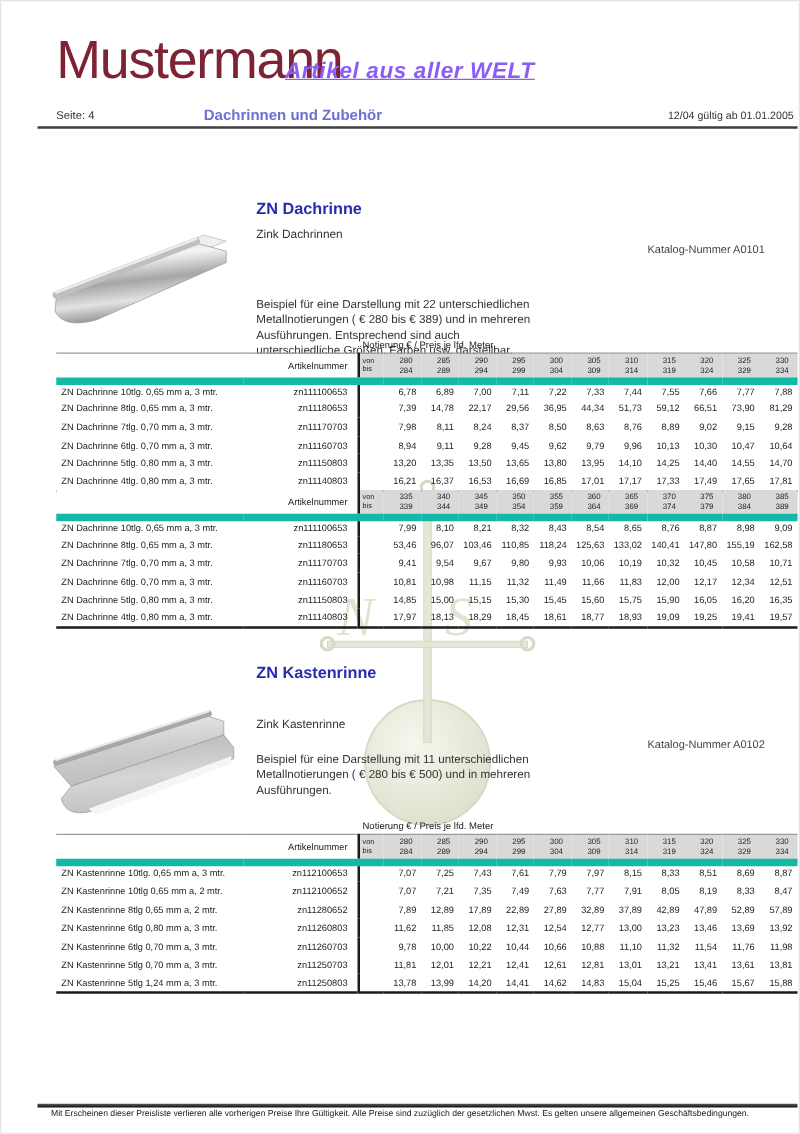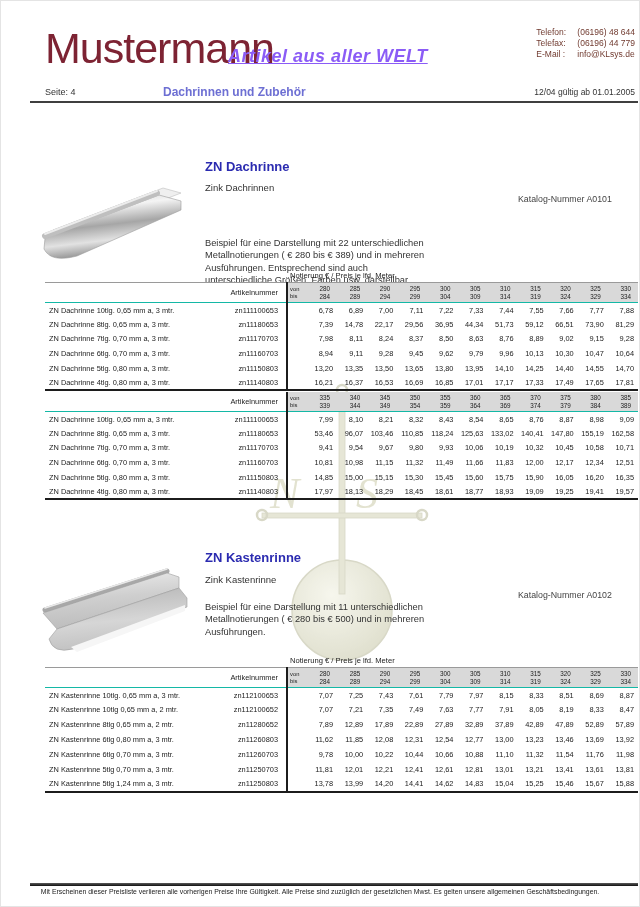--- a/index.html
+++ b/index.html
@@ -28,21 +28,21 @@
   
   .table-block{position:absolute;left:45px;width:593px;}
   .tbl-caption{font-size:7.6px;color:#222;margin:0 0 2px 245px;height:9px;}
   table.price{border-collapse:collapse;table-layout:fixed;width:593px;font-size:7.4px;color:#1c1c1c;}
   table.price{border-top:1px solid #9a9a9a;border-bottom:2px solid #1c1c1c;}
   table.price.no-top{border-top:none;}
   thead th{font-weight:normal;height:17px;vertical-align:middle;background:#d9d9d9;}
   th.h-art{background:#fff;text-align:right;padding-right:8px;font-size:7.4px;}
   th.h-vb{font-size:5.8px;text-align:left;padding-left:2px;line-height:7px;border-left:2px solid #1c1c1c;}
   th.h-num{font-size:6.3px;text-align:right;padding-right:7px;line-height:7.5px;}
-  thead tr{border-bottom:1px solid #14b8a6;}
+  thead tr{border-bottom:6px solid #14b8a6;}
   tbody tr{height:14.6px;}
   .t3 tbody tr{height:14.9px;}
   td.c-name{text-align:left;padding-left:4px;white-space:nowrap;overflow:hidden;}
   td.c-art{text-align:right;padding-right:8px;}
   td.c-vb{border-left:2px solid #1c1c1c;}
   td.c-num{text-align:right;padding-right:4px;}
   
   .footer-rule{top:883px;height:3px;background:linear-gradient(#5a5a5a,#101010);}
   .disclaimer{position:absolute;top:888px;left:0;width:100%;text-align:center;font-size:6.9px;color:#1a1a1a;}
   
@@ -66,28 +66,20 @@
     <rect x="10" y="131" width="160" height="5" fill="#d2d2b6" stroke="#b9b99a" stroke-width="0.8"></rect>
     <circle cx="10" cy="133" r="5" fill="none" stroke="#b9b99a" stroke-width="2.5"></circle>
     <circle cx="170" cy="133" r="5" fill="none" stroke="#b9b99a" stroke-width="2.5"></circle>
     <text x="18" y="126" font-family="Liberation Serif, serif" font-style="italic" font-size="44" fill="#ccccaa">N</text>
     <text x="104" y="126" font-family="Liberation Serif, serif" font-style="italic" font-size="44" fill="#ccccaa">S</text>
   </svg>
 
   <div class="brand">Mustermann</div>
   <div class="tagline">Artikel  aus aller WELT</div>
 
-  <div class="contact">
-    <span>Telefon:</span>
-    <span>(06196) 48 644</span>
-    <span>Telefax:</span>
-    <span>(06196) 44 779</span>
-    <span>E-Mail :</span>
-    <span>info@KLsys.de</span>
-  </div>
 
   <div class="subrow">
     <span class="page-label">Seite:  4</span>
     <span class="category">Dachrinnen und Zubehör</span>
     <span class="validity">12/04  gültig ab 01.01.2005</span>
   </div>
   <div class="rule top-rule"></div>
 
   <svg class="prod-img" style="left:35px;top:166px;" width="155" height="100" viewBox="0 0 155 100">
     <defs>
@@ -471,21 +463,21 @@
         <stop offset="1" stop-color="#c2c2c2"></stop>
       </linearGradient>
     </defs>
     <line x1="20" y1="52" x2="142" y2="13" stroke="#a8a8a8" stroke-width="5" stroke-linecap="round"></line>
     <line x1="20" y1="50" x2="142" y2="11" stroke="#e9e9e9" stroke-width="1.5" stroke-linecap="round"></line>
     <path d="M18 55 L142 15 L154 19 L154 30 L32 71 Z" fill="url(#met2)" stroke="#9e9e9e" stroke-width="0.6"></path>
     <path d="M32 71 L154 30 L162 40 L162 49 L48 91 Q28 96 24 81 Z" fill="url(#met3)" stroke="#9e9e9e" stroke-width="0.6"></path>
     <path d="M46 89 L160 47 L160 53 L52 94 Z" fill="#f6f6f6"></path>
   </svg>
 
-  <div class="sec-title" style="left:205px;top:550px;">ZN Kastenrinne</div>
+  <div class="sec-title" style="left:205px;top:530px;">ZN Kastenrinne</div>
   <div class="sec-sub" style="left:205px;top:574px;">Zink Kastenrinne</div>
   <div class="sec-cat" style="left:518px;top:590px;">Katalog-Nummer A0102</div>
   <div class="sec-desc" style="left:205px;top:601px;">Beispiel für eine Darstellung mit  11 unterschiedlichen
 Metallnotierungen  ( € 280 bis € 500)  und in mehreren
 Ausführungen.</div>
 
   <div class="table-block" style="top:656px;">
     <div class="tbl-caption">Notierung  € / Preis je lfd. Meter</div>
     <table class="price t3">
         <colgroup>

